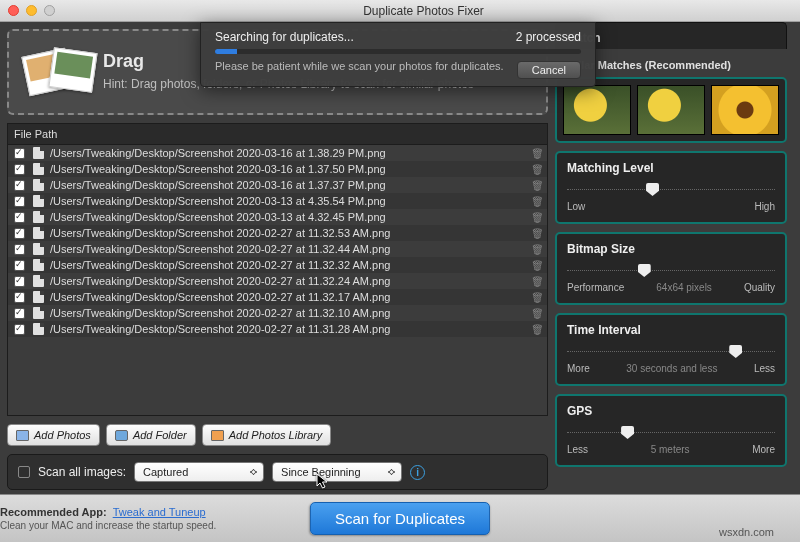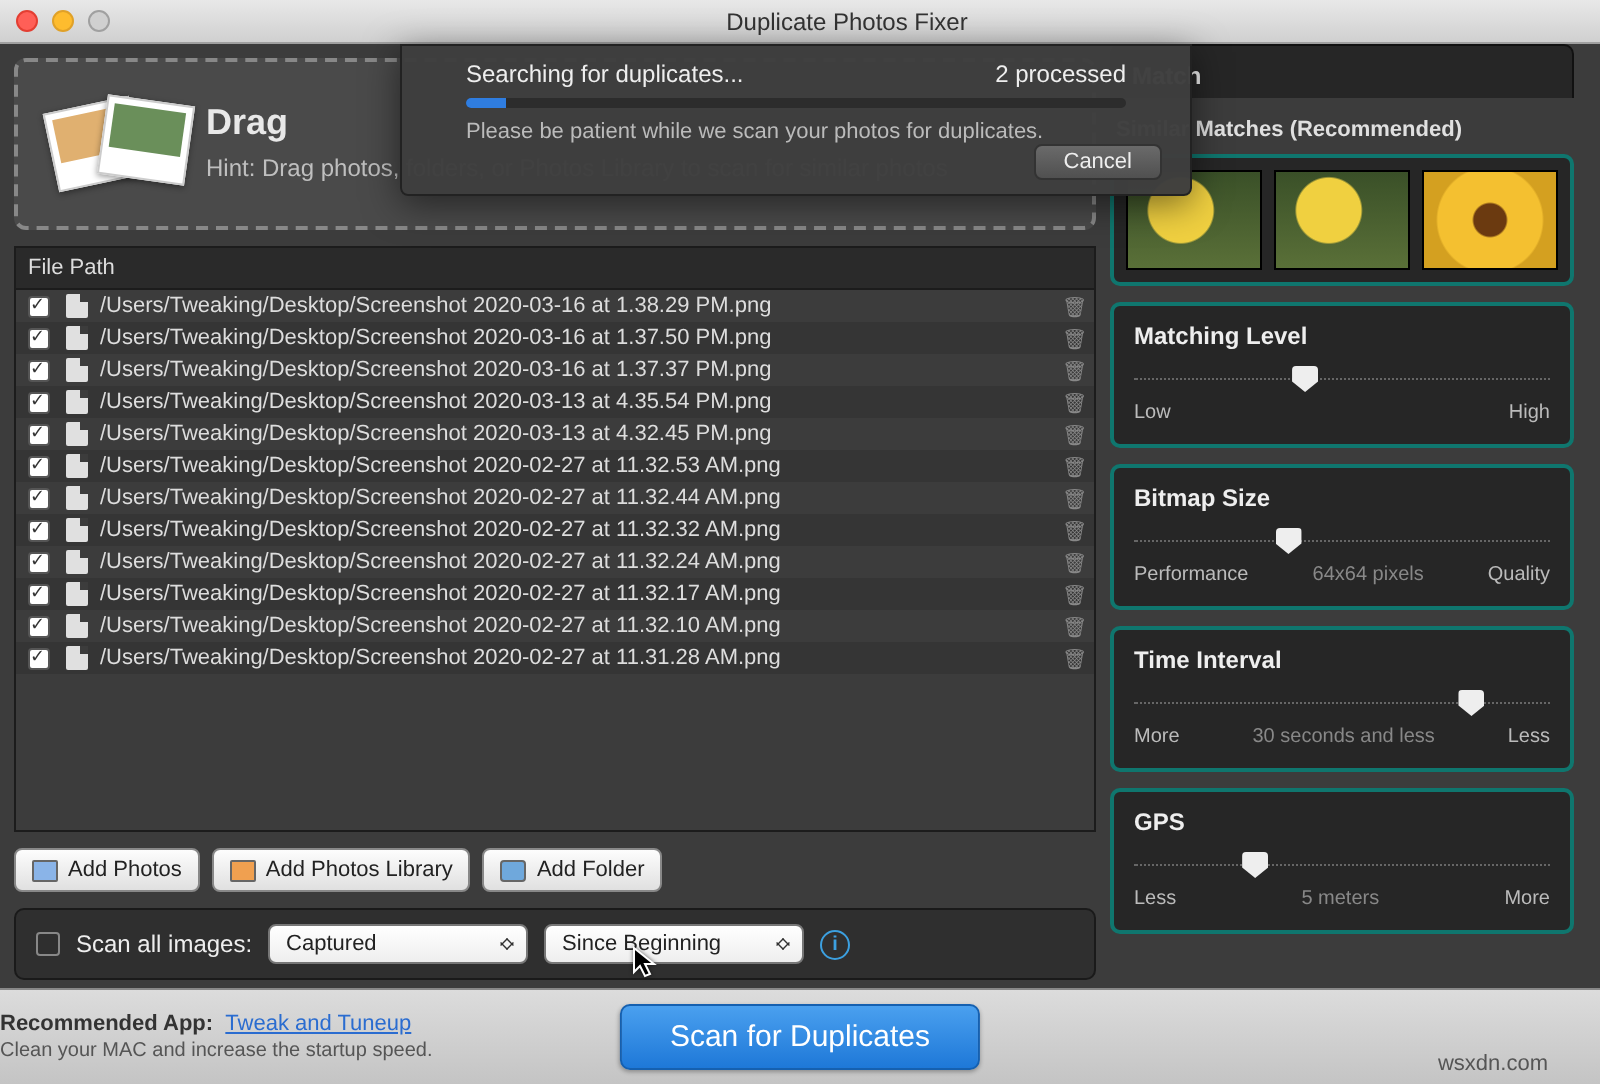--- a/index.html
+++ b/index.html
@@ -39,21 +39,21 @@
   .frow:nth-child(even){background:#353535;}
   .chk { width:11px; height:11px; background:#fff; border:1px solid #555; border-radius:2px; margin-right:8px; position:relative; flex:none; }
   .chk::after{content:'✓'; color:#333; font-size:9px; position:absolute; top:-2px; left:0;}
   .ficon { width:11px; height:12px; background:#e0e0e0; margin-right:6px; flex:none; border-radius:1px; position:relative; }
   .ficon::before{content:'';position:absolute;top:0;right:0;width:4px;height:4px;background:#3c3c3c;}
   .fpath { flex:1; white-space:nowrap; overflow:hidden; }
   .trash { width:10px; height:11px; color:#888; flex:none; font-size:10px; }
 
   
   .btnrow { display:flex; gap:6px; padding:8px 0; }
-  .sbtn { background:linear-gradient(#fdfdfd,#e0e0e0); border:1px solid #888; border-radius:4px; font-size:11px; padding:4px 8px; display:flex; align-items:center; gap:5px; color:#222; cursor:pointer;}
+  .sbtn { background:linear-gradient(#fdfdfd,#e0e0e0); border:1px solid #888; border-radius:4px; font-size:11px; padding:4px 8px; display:flex; align-items:center; gap:5px; color:#222; cursor:pointer;font-style:italic;}
   .sicon { width:13px; height:11px; border:1px solid #666; border-radius:1px; display:inline-block; background:#8ab4e8;}
   .sicon.lib{background:#f0a050;}
   .sicon.fold{background:#6fa8dc; border-radius:2px;}
 
   
   .scanopts { background:#2f2f2f; border:1px solid #1a1a1a; border-radius:5px; padding:7px 10px; display:flex; align-items:center; gap:8px; margin-bottom:4px;}
   .scanopts .chk2 { width:12px;height:12px;border:1px solid #888;border-radius:2px;background:#2f2f2f;}
   .scanopts label { color:#eee; font-size:12px; font-weight:500;}
   .combo { background:linear-gradient(#fff,#eee); border:1px solid #777; border-radius:4px; font-size:11px; padding:3px 18px 3px 8px; position:relative; min-width:130px; color:#222;}
   .combo::after{content:'';position:absolute;right:6px;top:5px;width:6px;height:6px;border-right:1px solid #333;border-bottom:1px solid #333;transform:rotate(45deg) scale(.7);}
@@ -71,21 +71,21 @@
   .slider-track{position:absolute;top:8px;left:0;right:0;height:1px;border-top:1px dotted #666;}
   .slider-knob{position:absolute;top:2px;width:13px;height:13px;background:#eee;border-radius:2px 2px 4px 4px;clip-path:polygon(0 0,100% 0,100% 60%,50% 100%,0 60%);}
   .lbls{display:flex;justify-content:space-between;color:#bbb;font-size:10px;}
   .lbls .mid{color:#888;}
 
   .match-head { background:#262626; border:1px solid #111; border-radius:5px 5px 0 0; padding:8px 10px 4px; border-bottom:none;}
   .match-head h3{color:#eee;font-size:12px;font-weight:600;}
   .match-sub{color:#e0e0e0;font-size:11px;font-weight:600;margin:10px 0 6px;padding-left:3px;}
 
   
-  .overlay { position:absolute; top:22px; left:200px; width:396px; height:76px; background:rgba(62,62,62,.98); border:1px solid #222; border-radius:0 0 4px 4px; box-shadow:0 4px 18px rgba(0,0,0,.5); padding:7px 32px 8px; z-index:50;}
+  .overlay { position:absolute; top:22px; left:200px; width:396px; height:65px; background:rgba(62,62,62,.98); border:1px solid #222; border-radius:0 0 4px 4px; box-shadow:0 4px 18px rgba(0,0,0,.5); padding:7px 14px 8px; z-index:50;}
   .ov-head{display:flex;justify-content:space-between;color:#eee;font-size:12px;margin-bottom:5px;}
   .ov-bar{width:100%;height:5px;background:#2c2c2c;border-radius:3px;overflow:hidden;margin-bottom:6px;}
   .ov-fill{height:100%;width:6%;background:#2f7de0;}
   .ov-msg{color:#bbb;font-size:11px;}
   .ov-cancel{position:absolute;right:14px;bottom:7px;background:linear-gradient(#6a6a6a,#505050);border:1px solid #333;color:#eee;font-size:11px;padding:2px 14px;border-radius:4px;cursor:pointer;}
 
   
   .footer{position:absolute;left:0;bottom:0;width:800px;height:48px;background:linear-gradient(#dcdcdc,#c4c4c4);border-top:1px solid #888;display:flex;align-items:center;padding:0 0;}
   .rec{font-size:11px;color:#333;}
   .rec a{color:#2a6cd0;text-decoration:underline;}
@@ -200,26 +200,26 @@
             </div>
           </div>
       </div>
 
       <div class="btnrow">
         <button class="sbtn">
             <span class="sicon"></span>
             <span>Add Photos</span>
           </button>
         <button class="sbtn">
+            <span class="sicon fold"></span>
+            <span>Add Folder</span>
+          </button>
+        <button class="sbtn">
             <span class="sicon lib"></span>
             <span>Add Photos Library</span>
-          </button>
-        <button class="sbtn">
-            <span class="sicon fold"></span>
-            <span>Add Folder</span>
           </button>
       </div>
 
       <div class="scanopts">
         <div class="chk2"></div>
         <label>Scan all images:</label>
         <div class="combo">Captured</div>
         <div class="combo">Since Beginning</div>
         <div class="info-i">i</div>
       </div>

